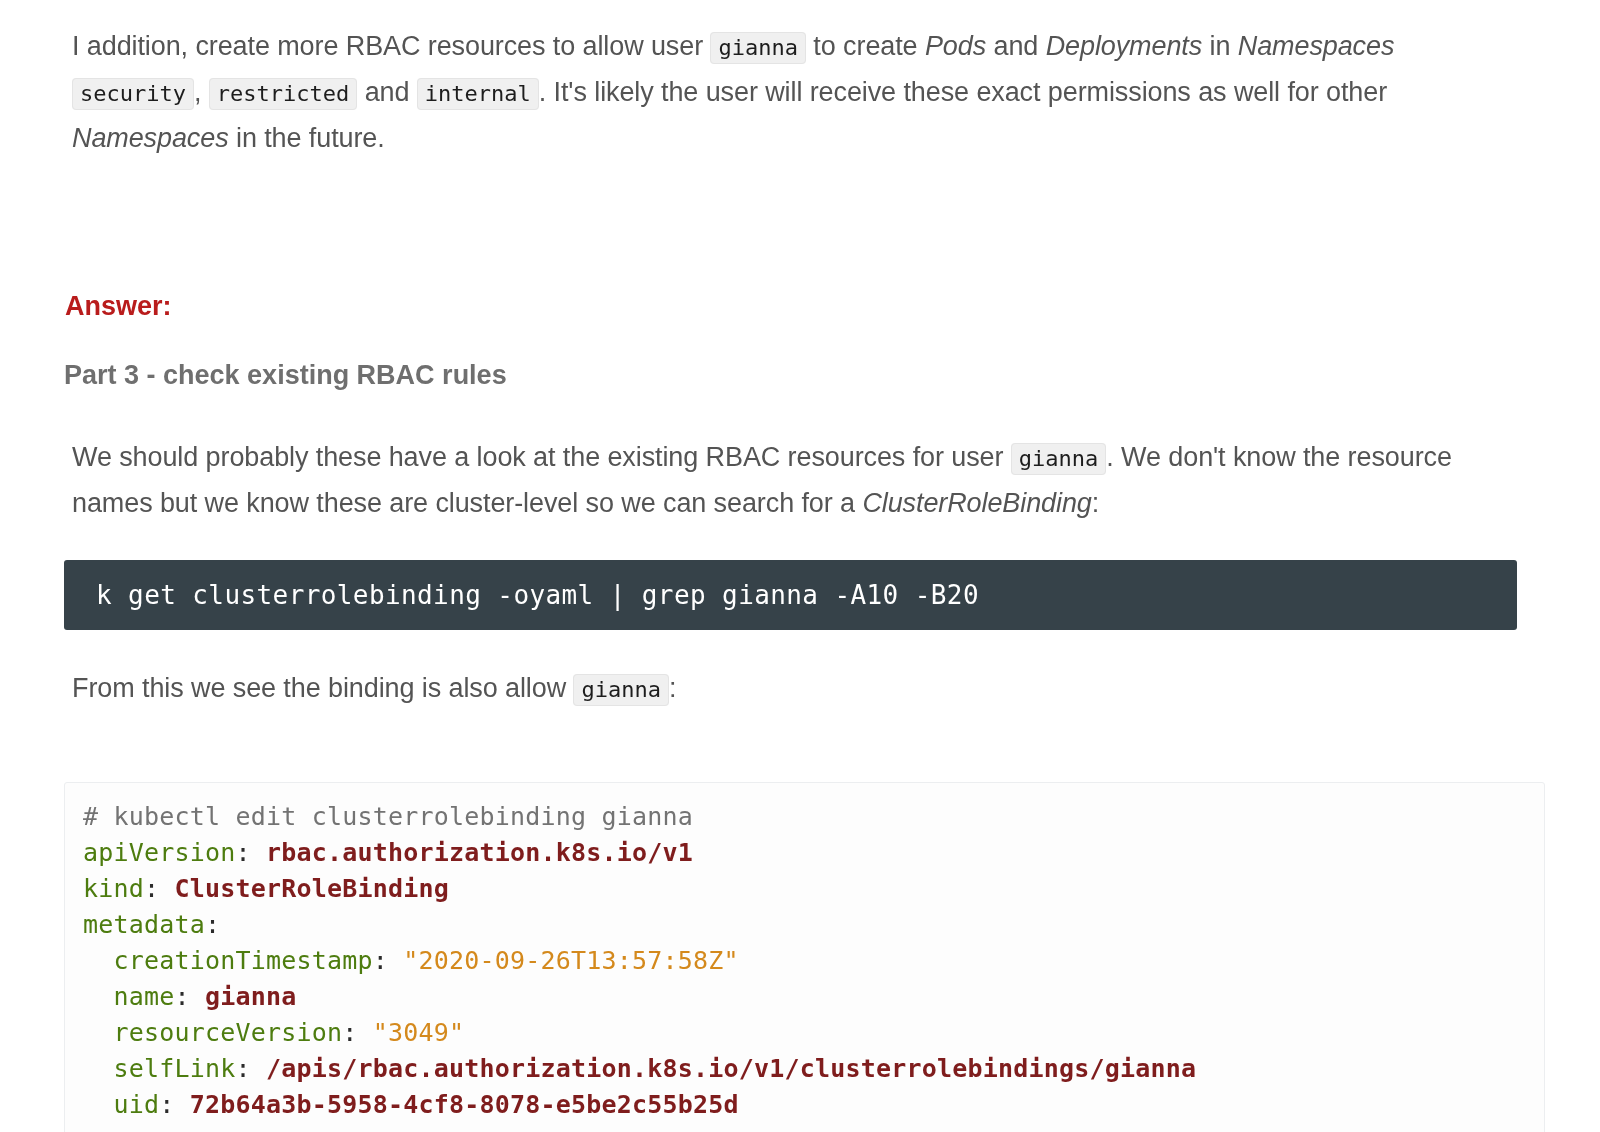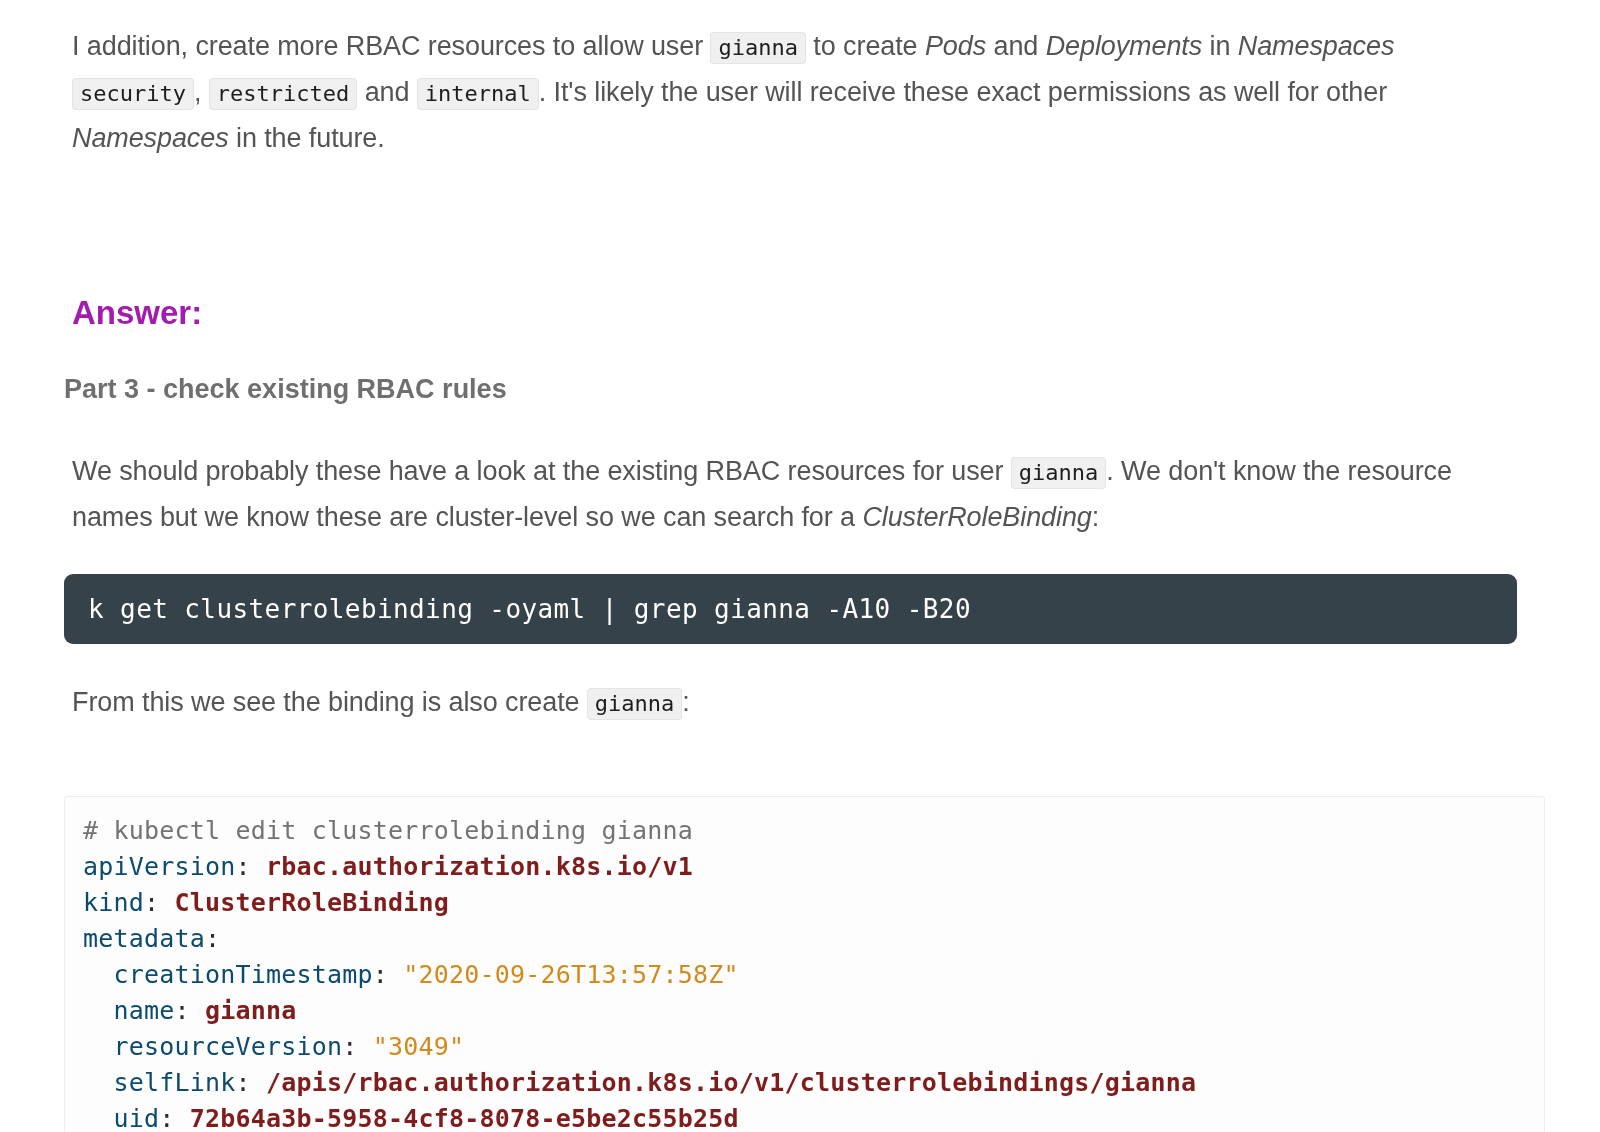--- a/index.html
+++ b/index.html
@@ -43,24 +43,24 @@
     border: 1px solid #e4e4e4;
     border-radius: 4px;
     padding: 2px 7px 3px 7px;
     white-space: nowrap;
     letter-spacing: 0px;
   }
 
   
   .h-answer {
     font-family: "Liberation Sans", sans-serif;
-    font-size: 33px;
+    font-size: 27px;
     font-weight: bold;
-    color: #a21caf;
-    margin: 8px;
+    color: #b91c1c;
+    margin: 1px;
     line-height: 40px;
   }
   .h-part {
     font-family: "Liberation Sans", sans-serif;
     font-size: 27px;
     font-weight: bold;
     color: #6f6f6f;
     margin: 0;
     line-height: 40px;
   }
@@ -70,22 +70,22 @@
   .sp-part-para   { height: 32px; }
   .sp-para-code   { height: 26px; }
   .sp-code-para   { height: 28px; }
   .sp-para-code2  { height: 32px; }
   .sp-code-yaml   { height: 30px; }
 
   
   .cmd-block {
     background: #37474f;
     background: #364249;
-    border-radius: 9px;
-    padding: 18px 24px;
+    border-radius: 3px;
+    padding: 18px 32px;
     width: 1453px;
     overflow: hidden;
   }
   .cmd-block .cmd-text {
     font-family: "DejaVu Sans Mono", "Liberation Mono", monospace;
     font-size: 26px;
     line-height: 34px;
     color: #ffffff;
     white-space: pre;
     letter-spacing: 0.4px;
@@ -103,21 +103,21 @@
   .yaml-code {
     font-family: "DejaVu Sans Mono", "Liberation Mono", monospace;
     font-size: 25px;
     line-height: 36px;
     white-space: pre;
     color: #2b2b2b;
     padding: 0 18px;
     letter-spacing: 0.2px;
   }
   .tok-comment { color: #737373; }
-  .tok-key     { color: #0c4a6e; }
+  .tok-key     { color: #4d7c0f; }
   .tok-punct   { color: #2b2b2b; }
   .tok-val     { color: #7f1d1d; font-weight: bold; }
   .tok-str     { color: #d4891c; }
 </style>
 </head>
 <body>
 
 <div class="page">
 
   <p class="para"><span>I addition, create more RBAC resources to allow user </span><span class="chip">gianna</span><span> to create </span><span class="em">Pods</span><span> and </span><span class="em">Deployments</span><span> in </span><span class="em">Namespaces</span><span> </span><span class="chip">security</span><span>, </span><span class="chip">restricted</span><span> and </span><span class="chip">internal</span><span>. It's likely the user will receive these exact permissions as well for other </span><span class="em">Namespaces</span><span> in the future.</span></p>
@@ -135,21 +135,21 @@
   <p class="para"><span>We should probably these have a look at the existing RBAC resources for user </span><span class="chip">gianna</span><span>. We don't know the resource names but we know these are cluster-level so we can search for a </span><span class="em">ClusterRoleBinding</span><span>:</span></p>
 
   <div class="sp-para-code"></div>
 
   <div class="cmd-block">
     <div class="cmd-text">k get clusterrolebinding -oyaml | grep gianna -A10 -B20</div>
   </div>
 
   <div class="sp-code-para"></div>
 
-  <p class="para"><span>From this we see the binding is also create </span><span class="chip">gianna</span><span>:</span></p>
+  <p class="para"><span>From this we see the binding is also allow </span><span class="chip">gianna</span><span>:</span></p>
 
   <div class="sp-para-code2"></div>
 
 
   <div class="sp-code-yaml"></div>
 
   <div class="yaml-block">
     <div class="yaml-code" id="yaml-code"><div><span class="tok-comment"># kubectl edit clusterrolebinding gianna</span></div><div><span class="tok-key">apiVersion</span><span class="tok-punct">:</span><span class="tok-val"> rbac.authorization.k8s.io/v1</span></div><div><span class="tok-key">kind</span><span class="tok-punct">:</span><span class="tok-val"> ClusterRoleBinding</span></div><div><span class="tok-key">metadata</span><span class="tok-punct">:</span></div><div><span class="tok-key">  creationTimestamp</span><span class="tok-punct">:</span><span class="tok-str"> "2020-09-26T13:57:58Z"</span></div><div><span class="tok-key">  name</span><span class="tok-punct">:</span><span class="tok-val"> gianna</span></div><div><span class="tok-key">  resourceVersion</span><span class="tok-punct">:</span><span class="tok-str"> "3049"</span></div><div><span class="tok-key">  selfLink</span><span class="tok-punct">:</span><span class="tok-val"> /apis/rbac.authorization.k8s.io/v1/clusterrolebindings/gianna</span></div><div><span class="tok-key">  uid</span><span class="tok-punct">:</span><span class="tok-val"> 72b64a3b-5958-4cf8-8078-e5be2c55b25d</span></div></div>
   </div>
 

